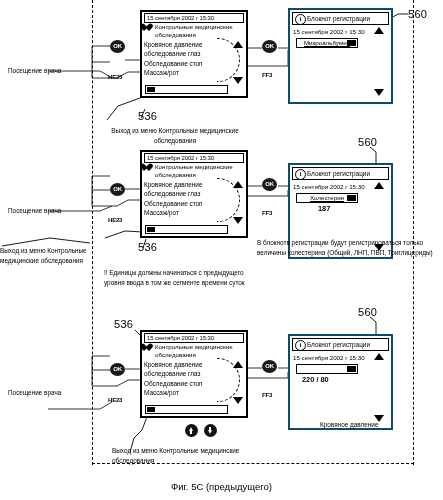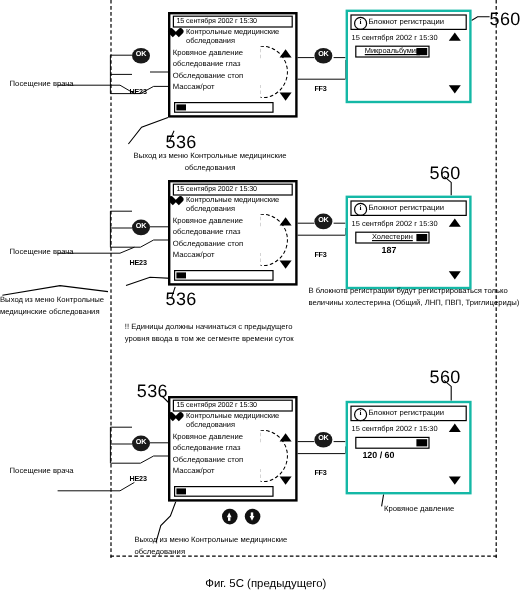--- a/index.html
+++ b/index.html
@@ -72,22 +72,22 @@
     border-top:7px solid #000;
   }
   .dev-arc{
     position:absolute;right:6px;top:26px;width:22px;height:42px;
     border-right:1px dashed #000;border-radius:0 40px 40px 0;
     border-top:1px dashed #000;border-bottom:1px dashed #000;
   }
 
   
   .note{
-    position:absolute;width:105px;height:78px;
-    border:2px solid #14b8a6;background:#fff;box-sizing:border-box;
+    position:absolute;width:105px;height:96px;
+    border:2px solid #0c4a6e;background:#fff;box-sizing:border-box;
   }
   .note-title{
     position:absolute;left:2px;top:2px;right:2px;height:13px;
     border:1px solid #000;box-sizing:border-box;
     font-size:6.4px;line-height:11px;
   }
   .info-i{
     position:absolute;left:2px;top:1px;width:9px;height:9px;
     border:1.3px solid #000;border-radius:50%;
     font-size:6px;line-height:8px;text-align:center;font-weight:bold;
@@ -122,21 +122,21 @@
   }
 
   
   .okbadge{
     position:absolute;width:15px;height:13px;border-radius:50%;
     background:#1a1a1a;color:#fff;font-size:6px;font-weight:bold;
     text-align:center;line-height:13px;letter-spacing:-0.2px;
   }
   
   .tag{position:absolute;font-size:6px;font-weight:bold;letter-spacing:-0.2px;}
-  .ref{position:absolute;font-size:15px;letter-spacing:0.3px;}
+  .ref{position:absolute;font-size:11px;letter-spacing:0.3px;}
   .note-txt{position:absolute;font-size:6.4px;line-height:9px;}
   .cap-txt{position:absolute;font-size:6.4px;line-height:9.5px;text-align:center;}
 
   
   .rbtn{
     position:absolute;width:13px;height:13px;border-radius:50%;background:#111;
   }
   .rbtn .ar-up{
     position:absolute;left:4.2px;top:3px;width:0;height:0;
     border-left:2.3px solid transparent;border-right:2.3px solid transparent;
@@ -334,19 +334,19 @@
 <div class="note abs" style="left:288px;top:334px;">
   <div class="note-title">
     <span class="info-i">i</span>
     <span class="note-title-txt">Блокнот регистрации</span>
   </div>
   <div class="note-date">15 сентября 2002 г 15:30</div>
   <div class="note-up"></div>
   <div class="note-field plain">
       <span class="note-caret"></span>
     </div>
-  <div class="note-val" style="left:12px;">120 / 60</div>
+  <div class="note-val" style="left:12px;">220 / 80</div>
   <div class="note-dn"></div>
 </div>
 <div class="ref" style="left:358px;top:306px;">560</div>
 <div class="note-txt" style="left:320px;top:420px;">Кровяное давление</div>
 
 <div class="figcap">Фиг. 5C (предыдущего)</div>
 
 </body></html>

